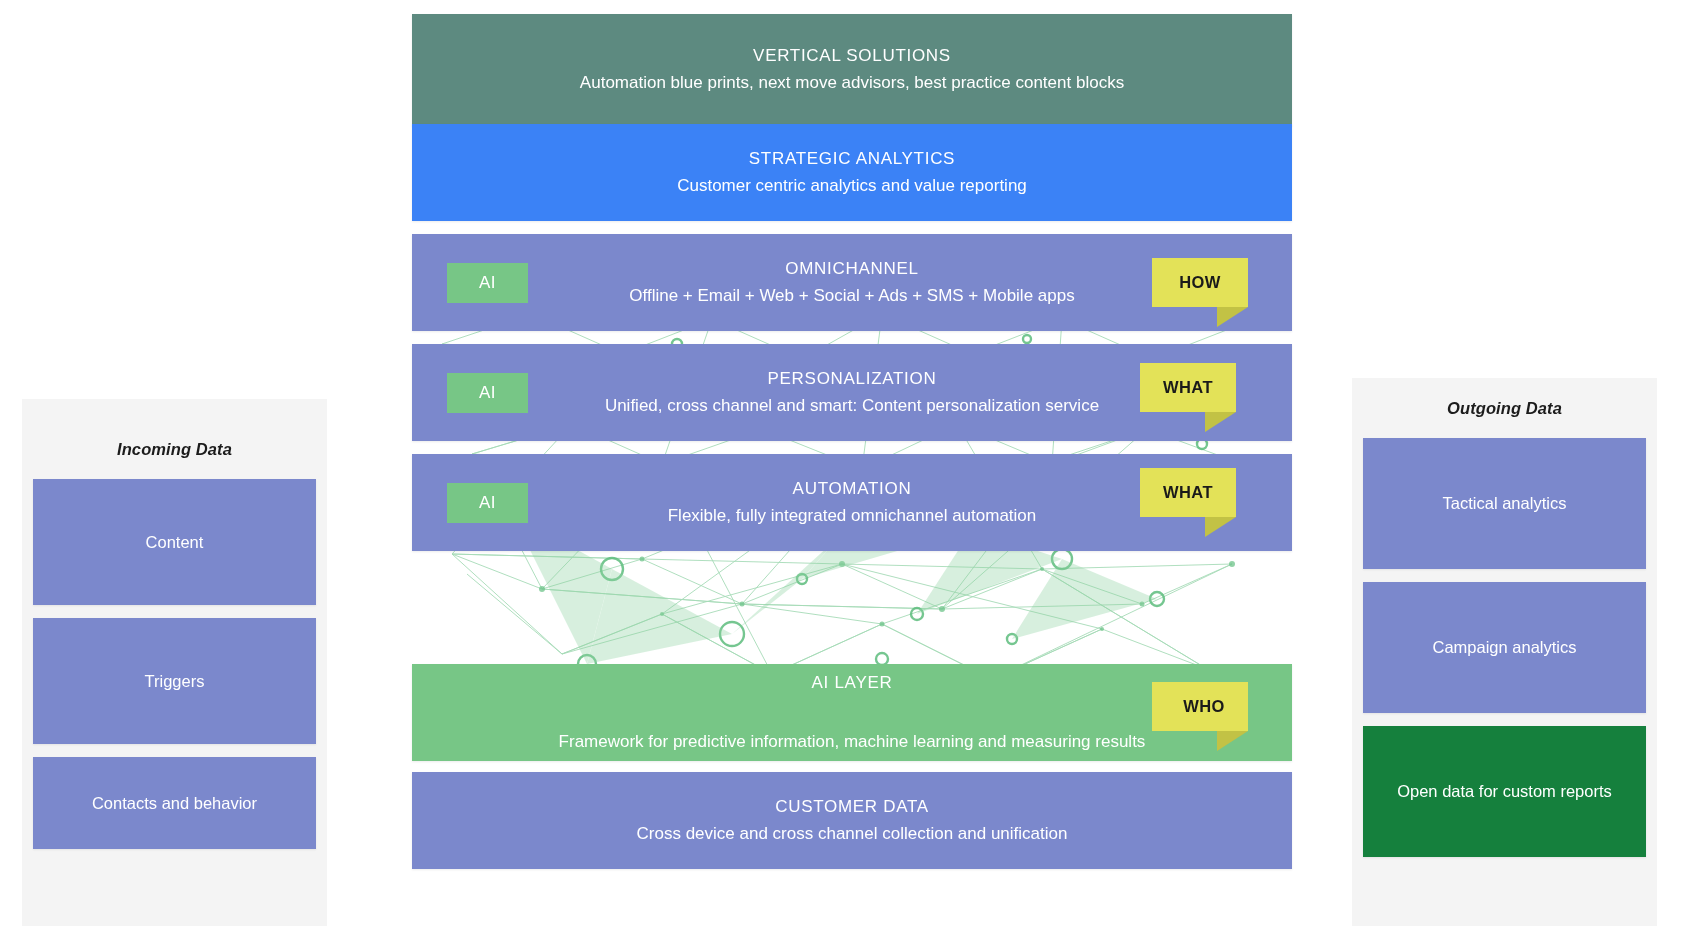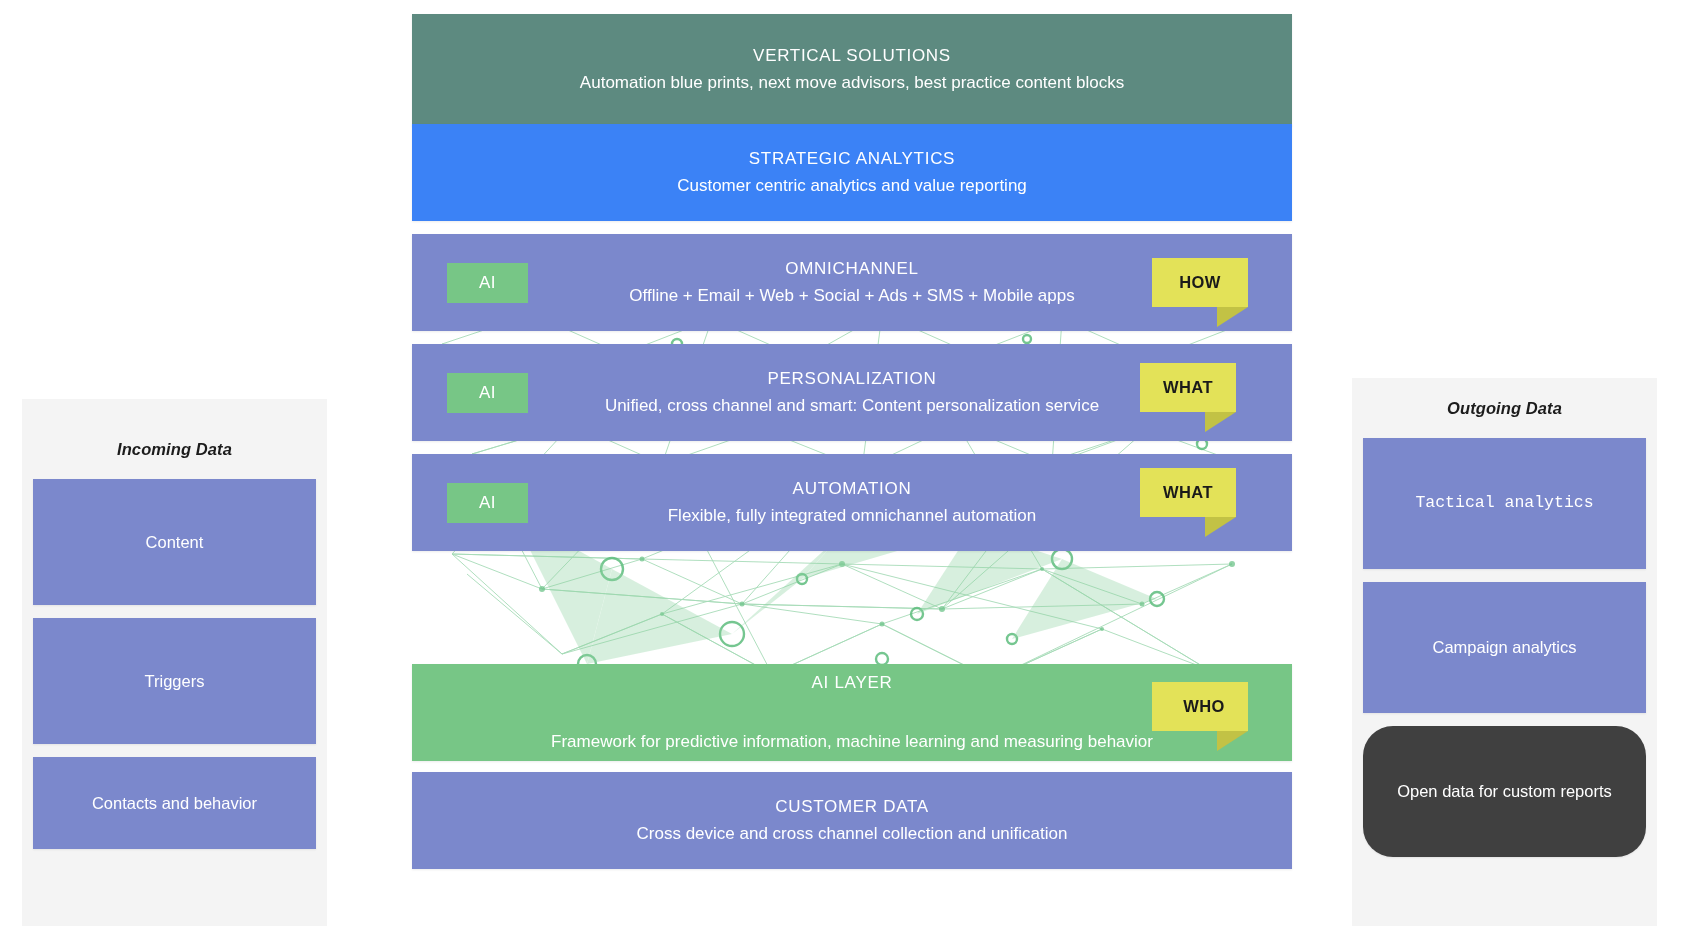--- a/index.html
+++ b/index.html
@@ -49,21 +49,21 @@
     justify-content: center;
     text-align: center;
     color: #ffffff;
     font-size: 16.5px;
     line-height: 1.35;
     padding: 0 12px;
     margin-bottom: 13px;
     box-shadow: 0 1px 2px rgba(0,0,0,.07);
   }
   .c-periwinkle { background: #7b88cc; }
-  .c-teal       { background: #404040; border-radius: 30px; }
+  .c-teal       { background: #15803d; }
 
   
   #stack {
     position: absolute;
     left: 412px;
     top: 14px;
     width: 880px;
     height: 905px;
   }
 
@@ -160,21 +160,21 @@
 
   <div class="side-panel" id="panel-incoming">
     <div class="panel-title">Incoming Data</div>
     <div class="panel-card c-periwinkle" style="height:126px;">Content</div>
     <div class="panel-card c-periwinkle" style="height:126px;">Triggers</div>
     <div class="panel-card c-periwinkle" style="height:92px;">Contacts and behavior</div>
   </div>
 
   <div class="side-panel" id="panel-outgoing">
     <div class="panel-title">Outgoing Data</div>
-    <div class="panel-card c-periwinkle" style="height:131px;font-family:Liberation Mono, monospace;">Tactical analytics</div>
+    <div class="panel-card c-periwinkle" style="height:131px;">Tactical analytics</div>
     <div class="panel-card c-periwinkle" style="height:131px;">Campaign analytics</div>
     <div class="panel-card c-teal" style="height:131px;">Open data for custom reports</div>
   </div>
 
   <div id="stack">
 
     <div id="mesh-wrap">
       <svg id="mesh-svg" width="880" height="905" viewBox="0 0 880 905" xmlns="http://www.w3.org/2000/svg">
         <defs>
           <g id="meshnodes"></g>
@@ -297,21 +297,21 @@
       <div class="band-title">AUTOMATION</div>
       <div class="band-sub">Flexible, fully integrated omnichannel automation</div>
     </div>
     <div class="tag" style="top:454px; left:728px;">
       <span>WHAT</span>
       <span class="fold"></span>
     </div>
 
     <div class="band band-ai" style="top:650px; height:97px;">
       <div class="band-title">AI LAYER</div>
-      <div class="band-sub">Framework for predictive information, machine learning and measuring behavior</div>
+      <div class="band-sub">Framework for predictive information, machine learning and measuring results</div>
     </div>
     <div class="tag" style="top:668px; left:740px;padding-left:8px;">
       <span>WHO</span>
       <span class="fold"></span>
     </div>
 
     <div class="band band-periwinkle" style="top:758px; height:97px;">
       <div class="band-title">CUSTOMER DATA</div>
       <div class="band-sub">Cross device and cross channel collection and unification</div>
     </div>

